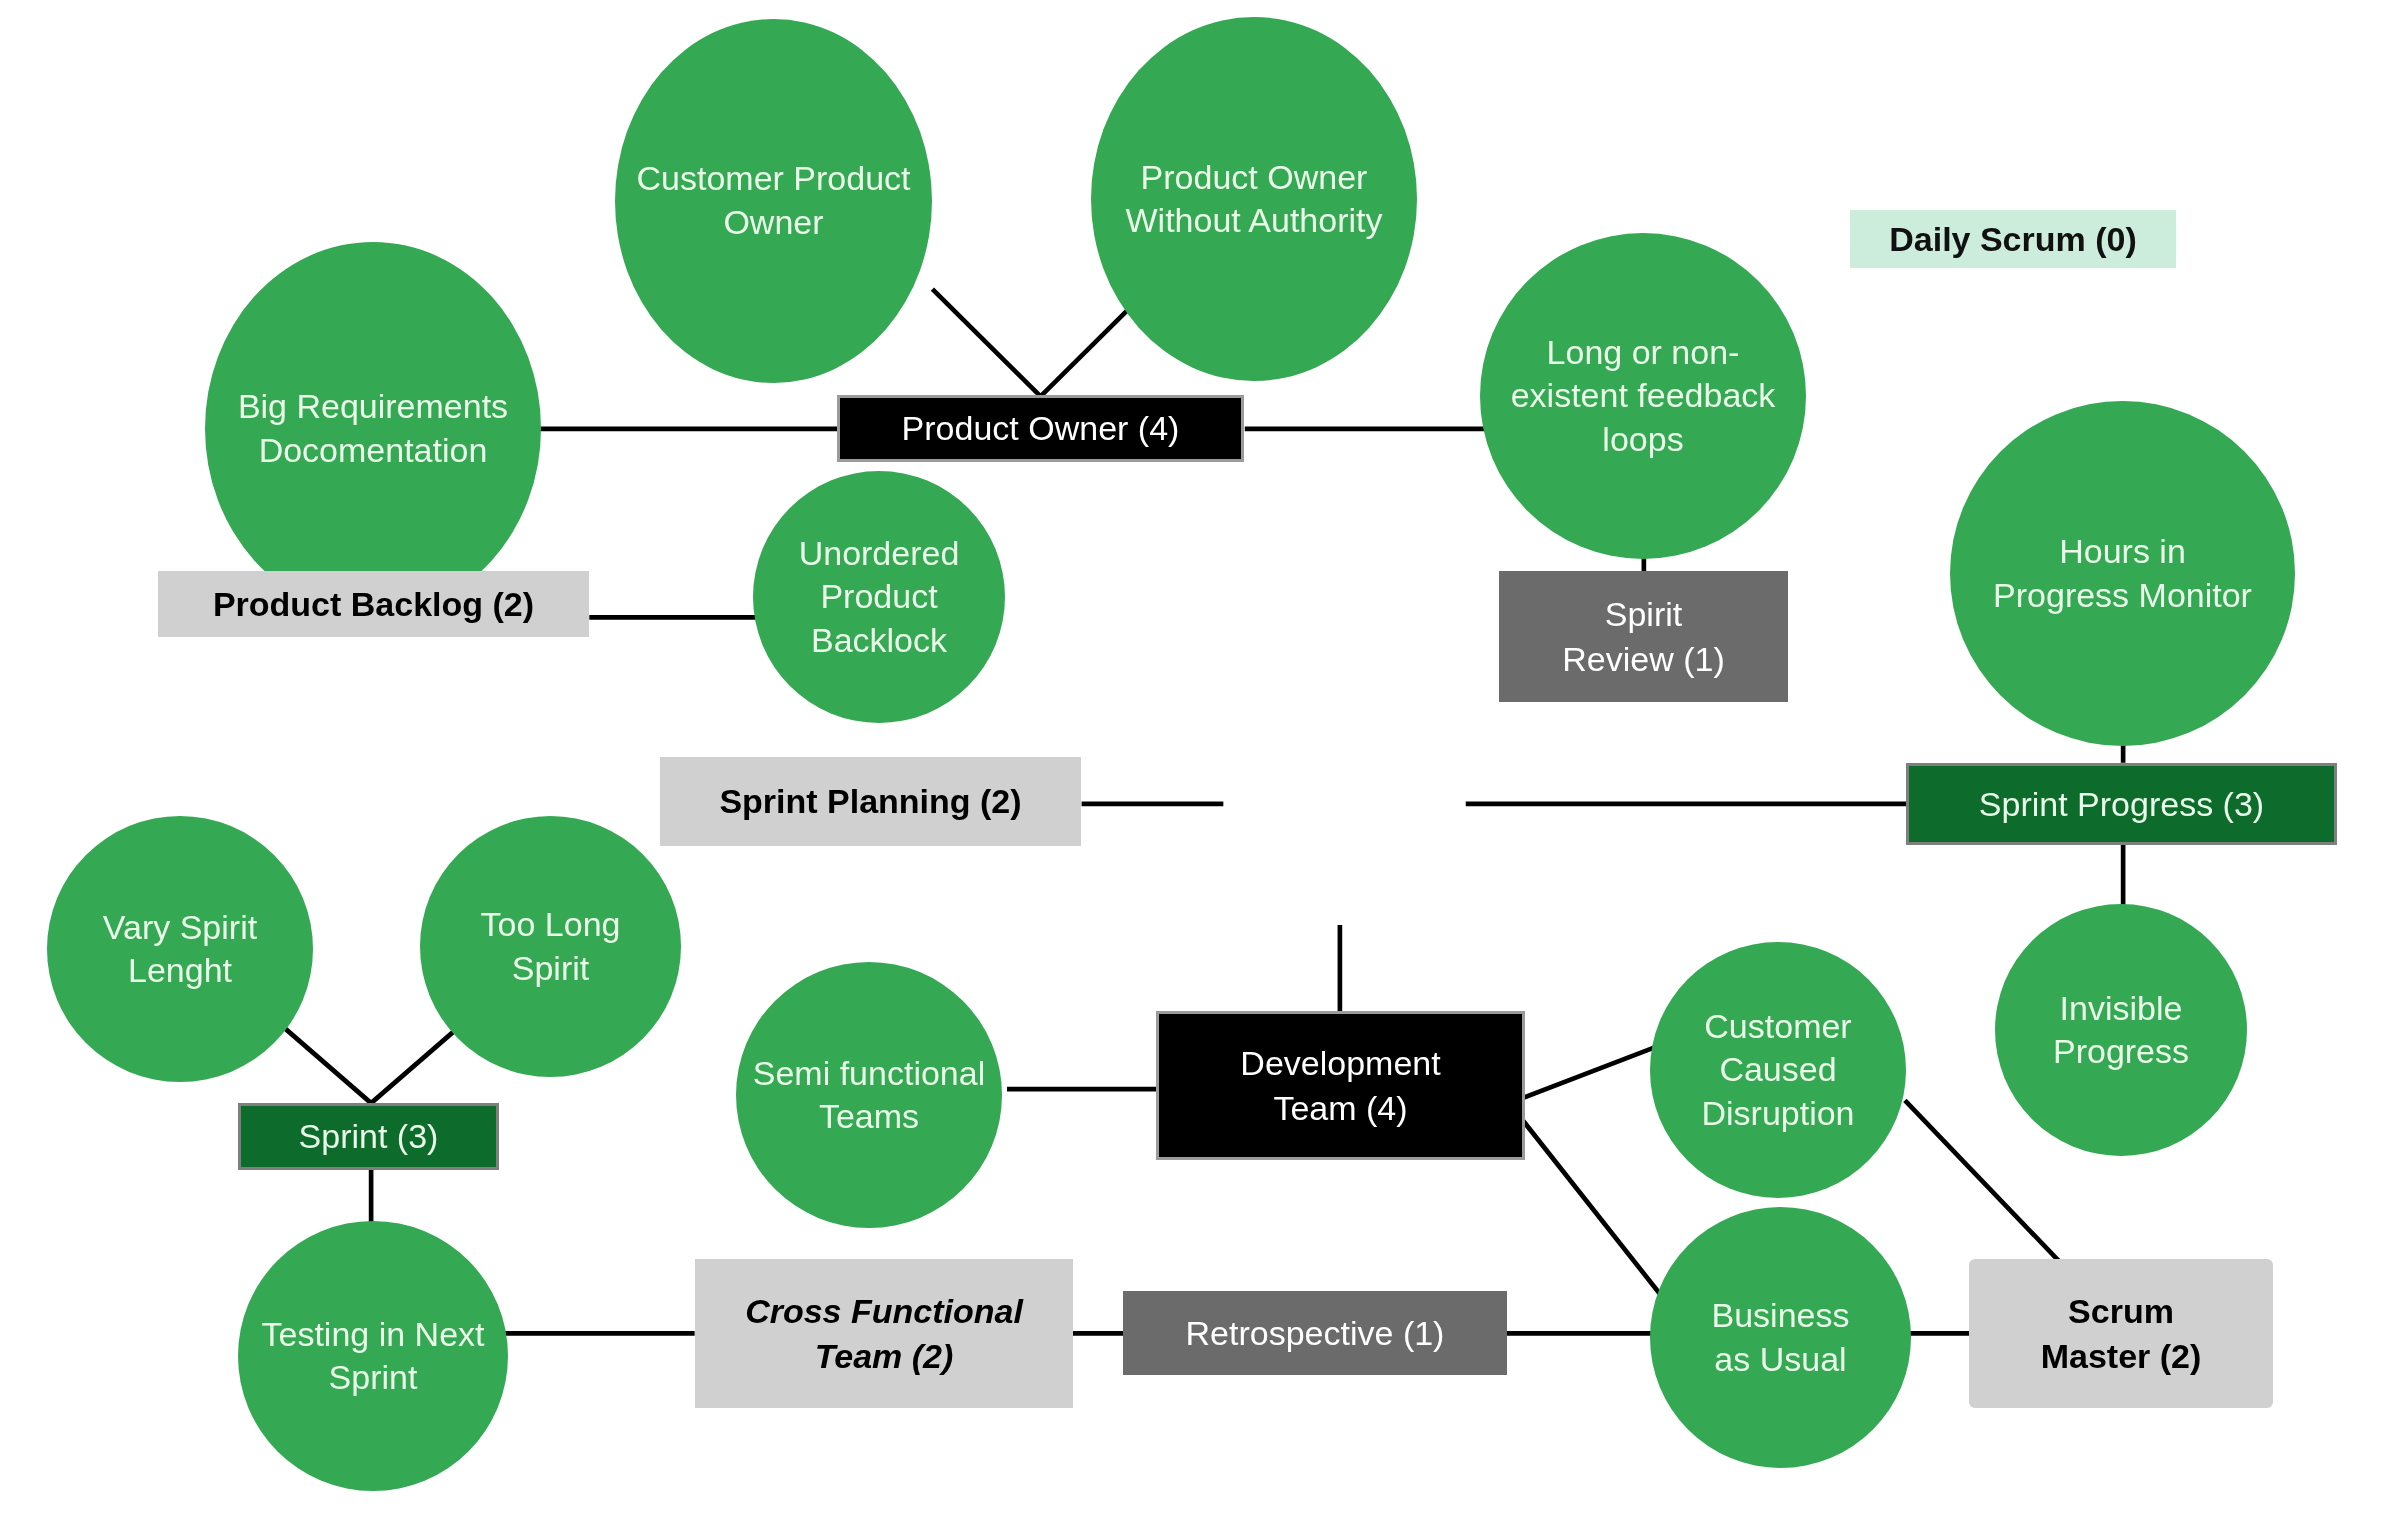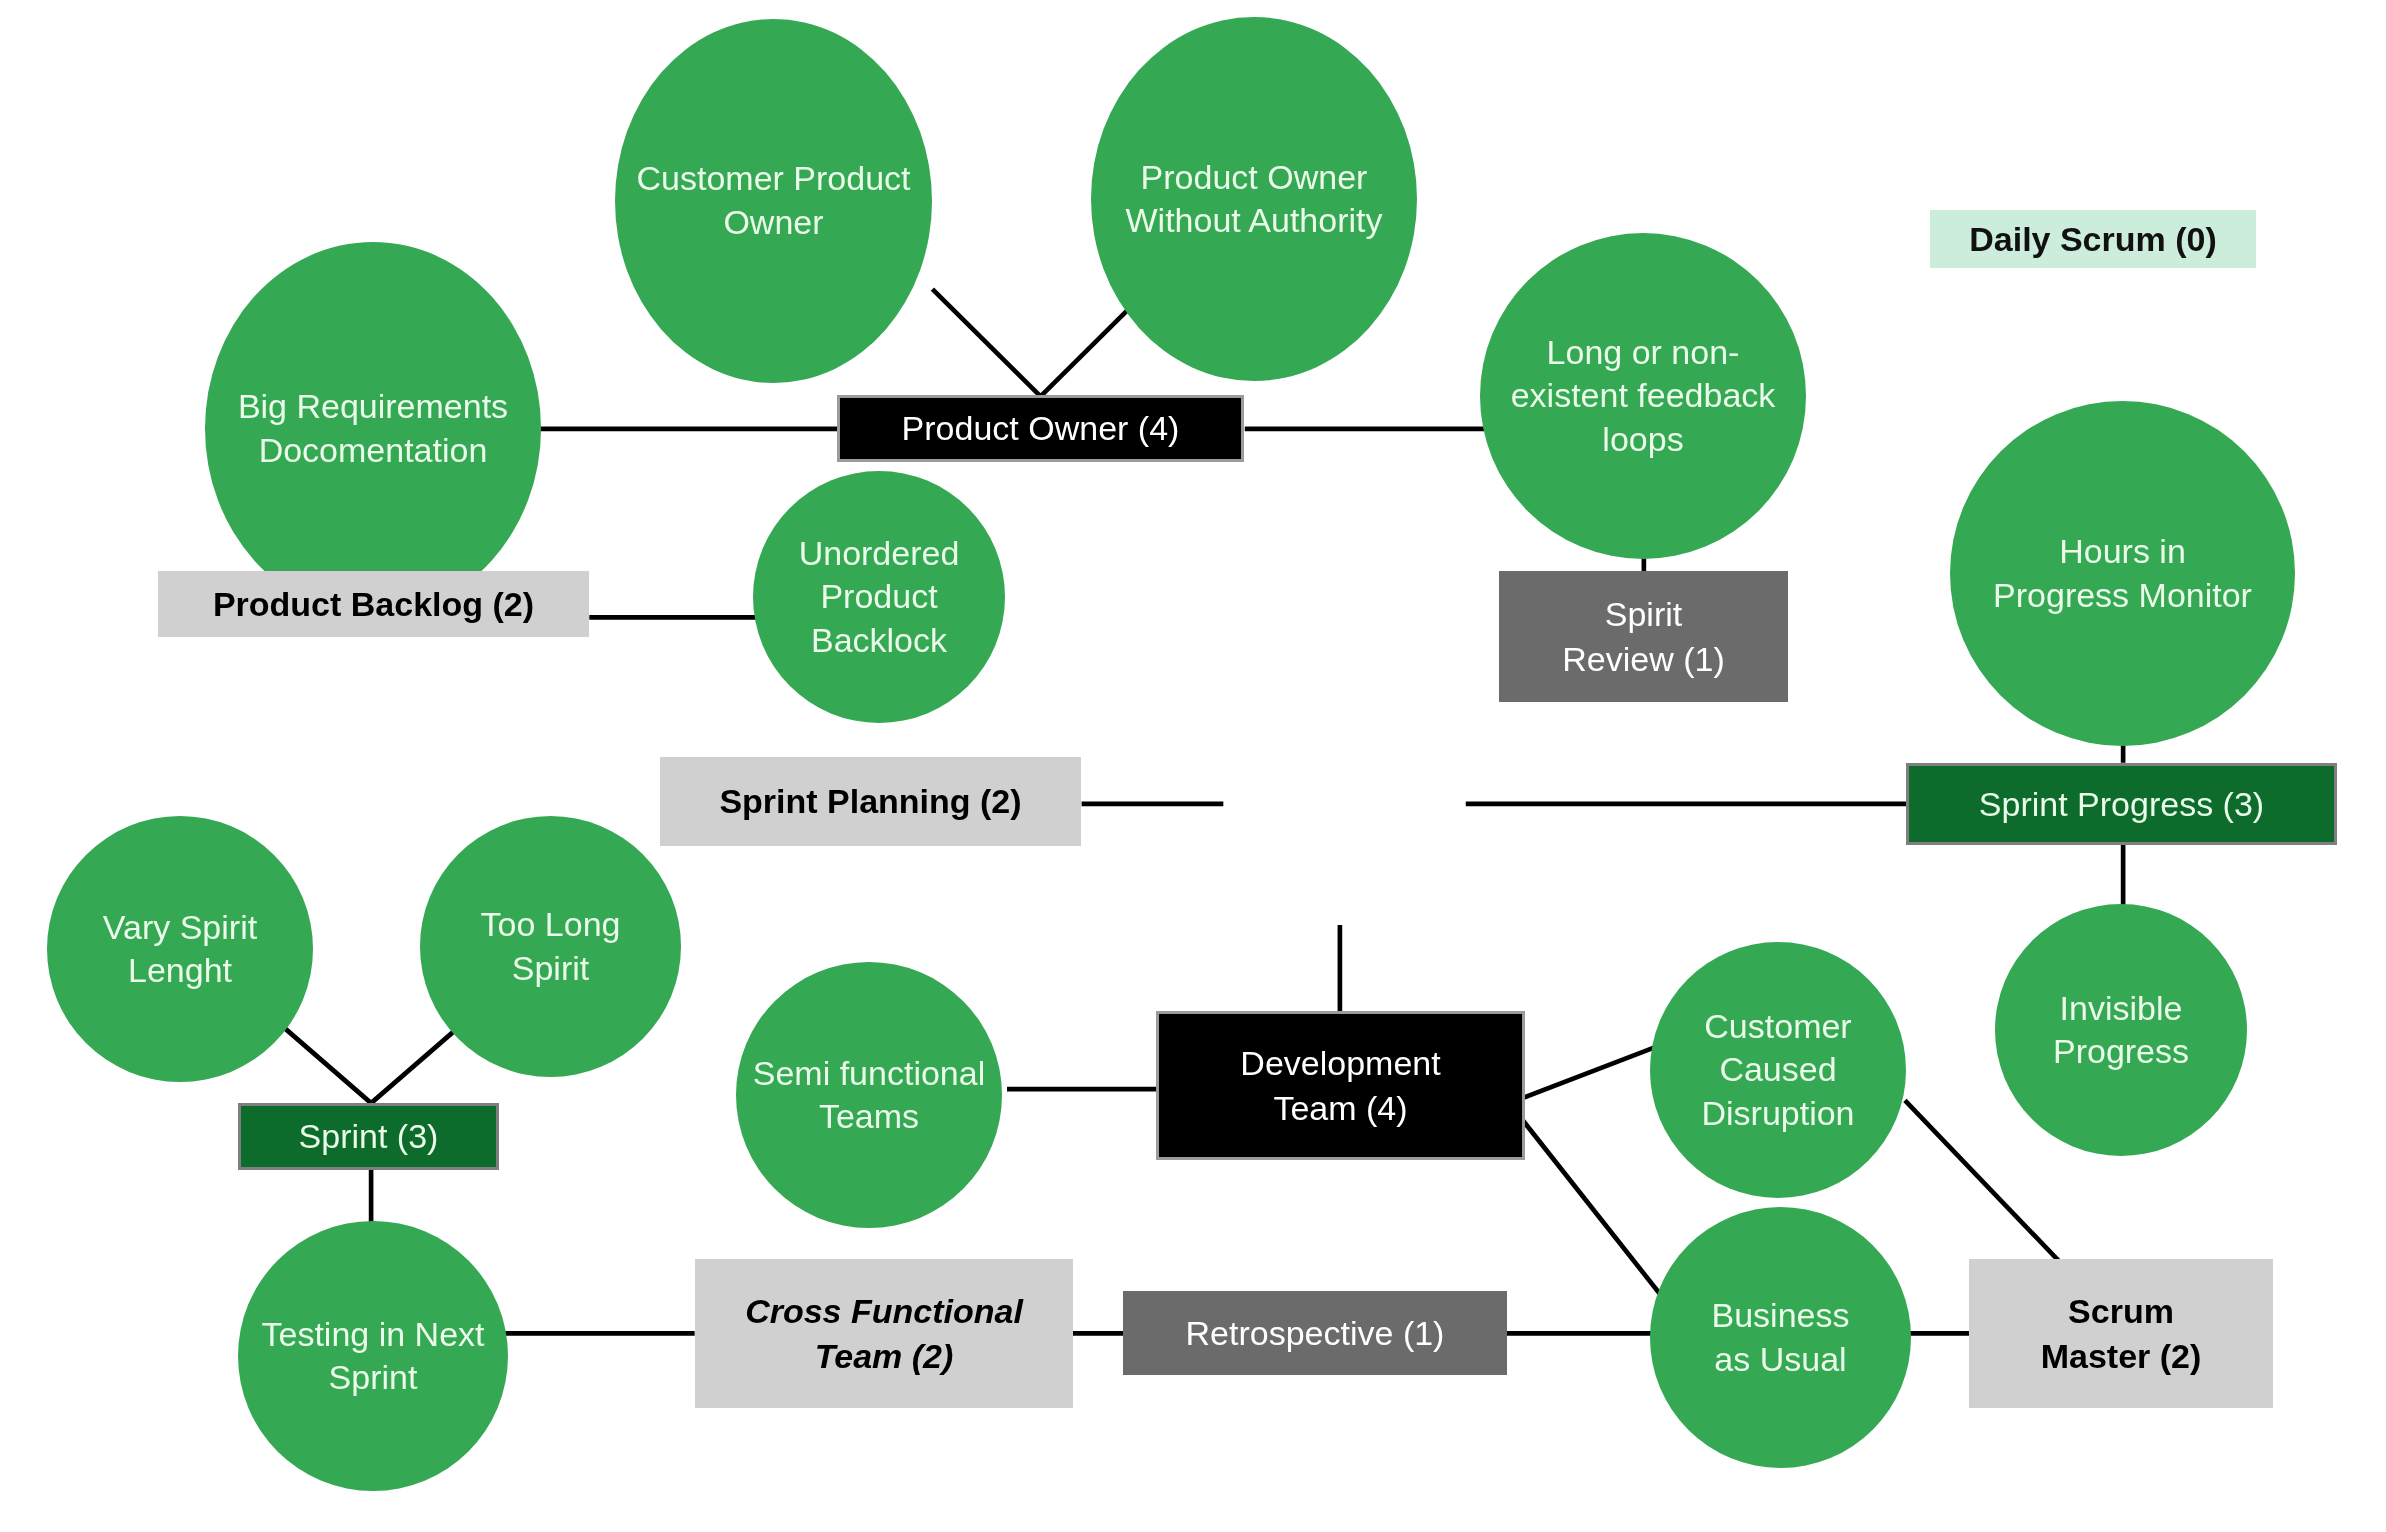--- a/index.html
+++ b/index.html
@@ -218,21 +218,21 @@
   <div class="node-circle" style="left:238px; top:1221px; width:270px; height:270px;">
     <span class="node-label">Testing in Next
 Sprint</span>
   </div>
 
   <div class="node-circle" style="left:1650px; top:1207px; width:261px; height:261px;">
     <span class="node-label">Business
 as Usual</span>
   </div>
 
-  <div class="node-rect rect-mintgreen" style="left:1930px; top:210px; width:326px; height:58px;">
+  <div class="node-rect rect-mintgreen" style="left:1850px; top:210px; width:326px; height:58px;">
     <span class="node-label">Daily Scrum (0)</span>
   </div>
 
   <div class="node-rect rect-black" style="left:837px; top:395px; width:407px; height:67px;">
     <span class="node-label">Product Owner (4)</span>
   </div>
 
   <div class="node-rect rect-lightgray" style="left:158px; top:571px; width:431px; height:66px;">
     <span class="node-label">Product Backlog (2)</span>
   </div>
@@ -261,19 +261,19 @@
 
   <div class="node-rect rect-lightgray" style="left:695px; top:1259px; width:378px; height:149px;font-style:italic;">
     <span class="node-label">Cross Functional
 Team (2)</span>
   </div>
 
   <div class="node-rect rect-darkgray" style="left:1123px; top:1291px; width:384px; height:84px;">
     <span class="node-label">Retrospective (1)</span>
   </div>
 
-  <div class="node-rect rect-lightgray" style="left:1969px; top:1259px; width:304px; height:149px;">
+  <div class="node-rect rect-lightgray" style="left:1969px; top:1259px; width:304px; height:149px;border-radius:6px;">
     <span class="node-label">Scrum
 Master (2)</span>
   </div>
 
 </div>
 
 
 </body></html>

